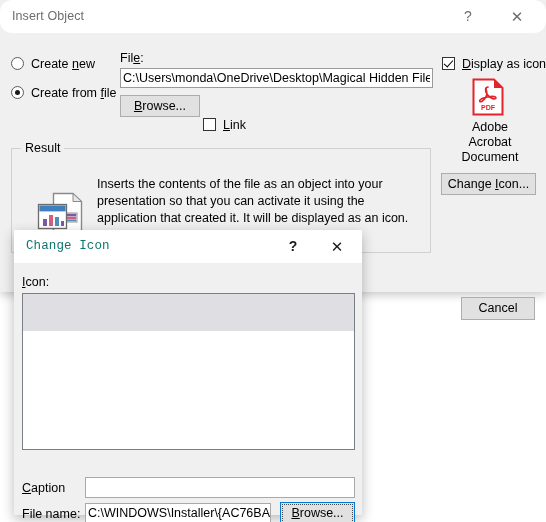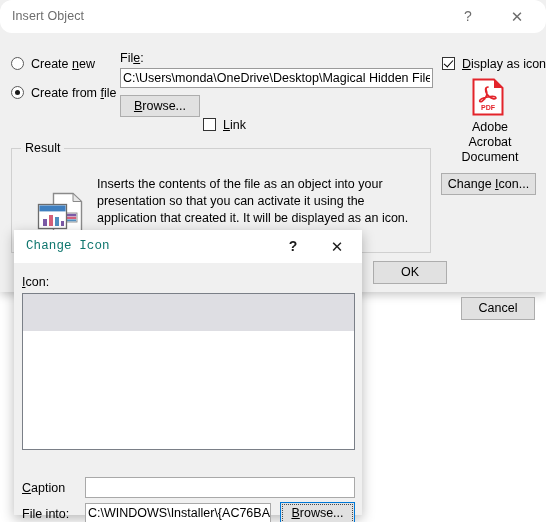--- a/index.html
+++ b/index.html
@@ -482,21 +482,20 @@
           <rect x="7" y="28" width="4" height="7" fill="#7b5aa6"></rect>
           <rect x="13" y="24" width="4" height="11" fill="#d4607a"></rect>
           <rect x="19" y="26" width="4" height="9" fill="#4f8fc0"></rect>
           <rect x="25" y="30" width="3" height="5" fill="#7b5aa6"></rect>
         </svg>
       </div>
       <div id="result-text">Inserts the contents of the file as an object into your presentation so that you can activate it using the application that created it. It will be displayed as an icon.</div>
     </div>
     <div id="result-group-label">Result</div>
 
-    <div class="dlg-button" id="insert-ok-button">OK</div>
     <div class="dlg-button" id="insert-cancel-button">Cancel</div>
 
   </div>
 </div>
 
 <div id="change-icon-dialog">
 
   <div id="change-icon-titlebar">
     <span class="title-text">Change Icon</span>
     <div class="tb-btn" id="change-icon-help-button">?</div>
@@ -509,21 +508,21 @@
     </div>
 
     <div id="icon-listbox">
       <div id="icon-listbox-selection-band"></div>
     </div>
 
     <div id="caption-label"><span></span><span class="acc">C</span><span>aption</span>
     </div>
     <input id="caption-input" type="text" value="" style="">
 
-    <div id="file-name-label">File into:</div>
+    <div id="file-name-label">File name:</div>
     <div id="file-name-input">C:\WINDOWS\Installer\{AC76BA86-7</div>
 
     <div id="browse-button-2">
       <span class="focus-ring"></span><span></span><span class="acc">B</span><span>rowse...</span>
     </div>
 
   </div>
 </div>
 
 </body></html>

